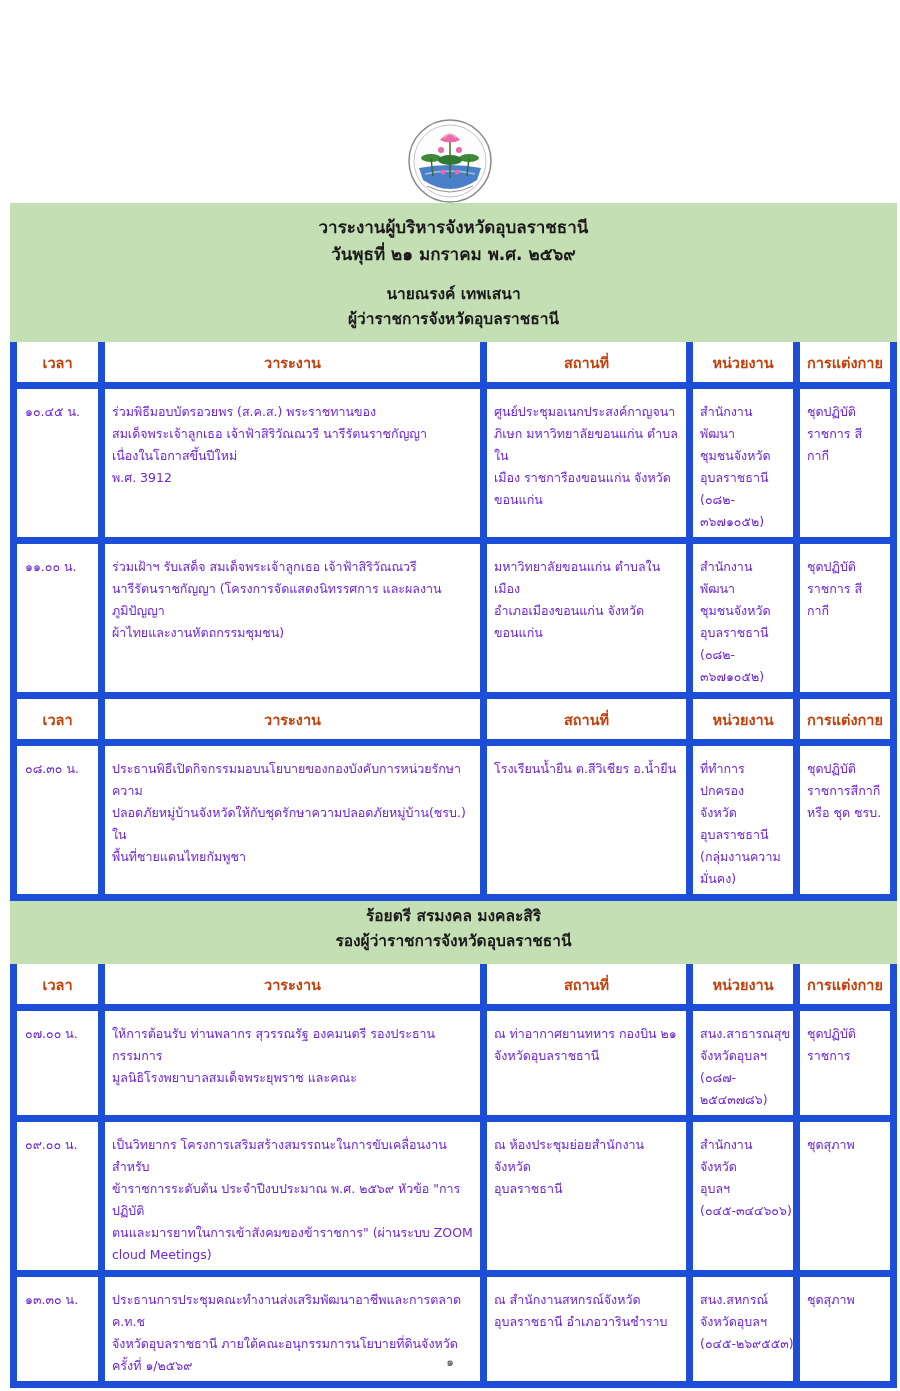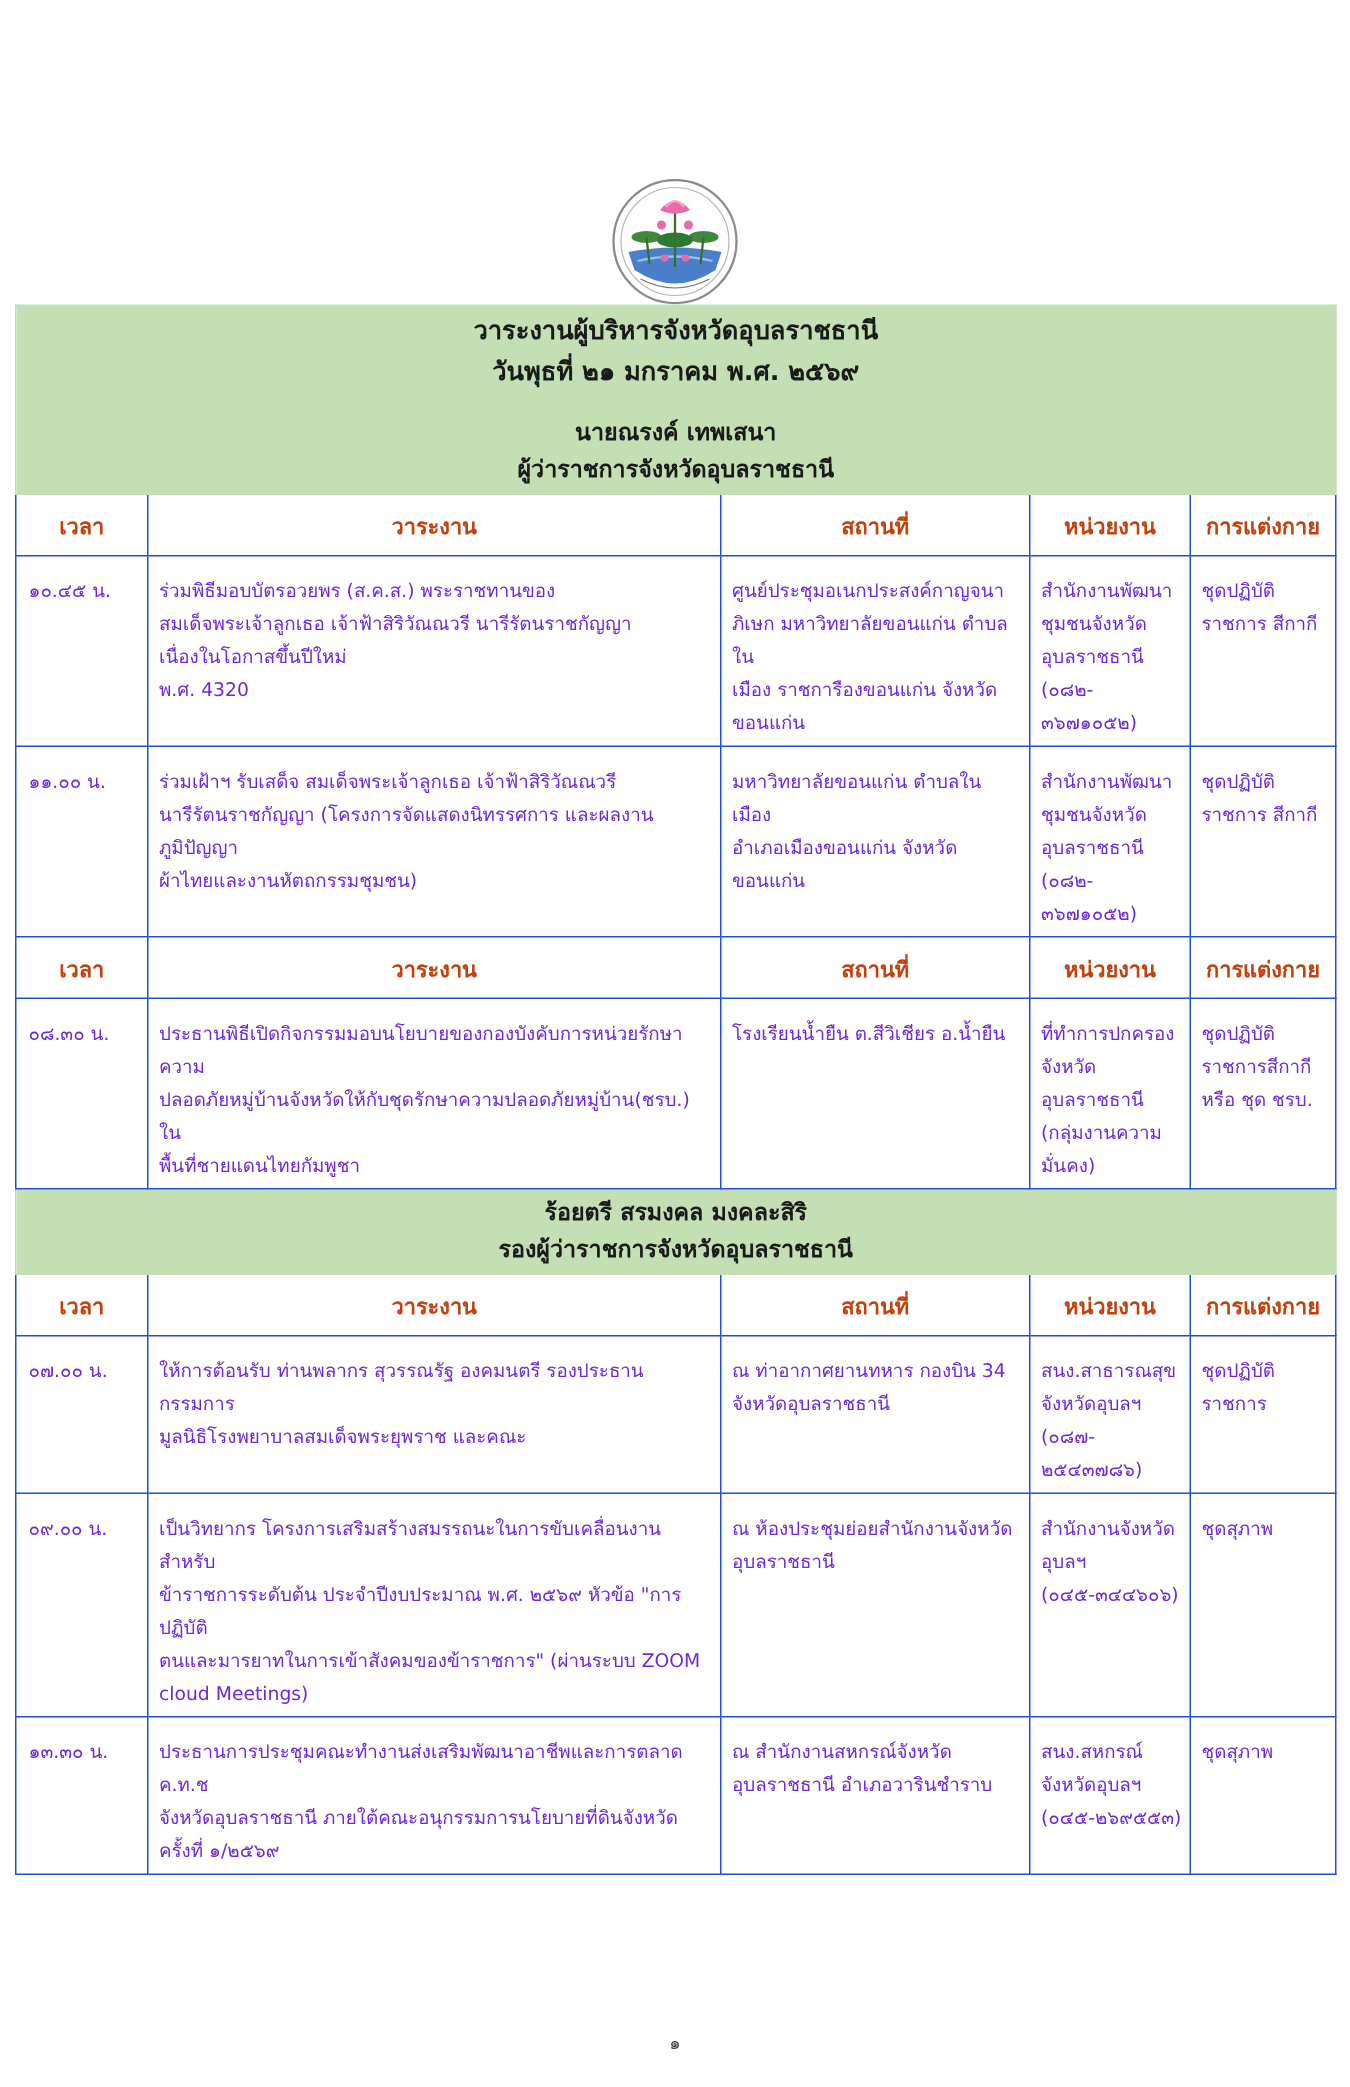--- a/index.html
+++ b/index.html
@@ -8,21 +8,21 @@
       font-family: "DejaVu Sans", sans-serif; color: #222;
     }
     .logo {
       position: absolute; left: 407px; top: 118px; width: 86px; height: 86px;
     }
     .schedule {
       position: absolute; left: 10px; top: 203px; width: 880px;
       border-collapse: collapse; table-layout: fixed;
     }
     .schedule td, .schedule th {
-      border: 1px solid #1d4ed8; vertical-align: top;
+      border: 7px solid #1d4ed8; vertical-align: top;
     }
     .banner td {
       background: #c5dfb4; text-align: center; font-weight: bold;
       font-size: 15.5px; line-height: 25px; color: #1a1a1a; border-color: #c5dfb4;
     }
     .banner .title-block { padding-top: 3px; padding-bottom: 2px; }
     .banner .title-line { font-size: 17px; line-height: 27px; }
     .banner .gap { height: 10px; }
     .banner .sub-block { padding-top: 2px; padding-bottom: 2px; }
     .colhead th {
@@ -92,21 +92,21 @@
         <th>สถานที่</th>
         <th>หน่วยงาน</th>
         <th>การแต่งกาย</th>
       </tr>
       <tr class="row" style="height: 110px;">
         <td class="time">๑๐.๔๕ น.</td>
         <td>
           <span class="line">ร่วมพิธีมอบบัตรอวยพร (ส.ค.ส.) พระราชทานของ</span>
           <span class="line">สมเด็จพระเจ้าลูกเธอ เจ้าฟ้าสิริวัณณวรี นารีรัตนราชกัญญา</span>
           <span class="line">เนื่องในโอกาสขึ้นปีใหม่</span>
-          <span class="line">พ.ศ. 4320</span>
+          <span class="line">พ.ศ. 3912</span>
         </td>
         <td>
           <span class="line">ศูนย์ประชุมอเนกประสงค์กาญจนา</span>
           <span class="line">ภิเษก มหาวิทยาลัยขอนแก่น ตำบลใน</span>
           <span class="line">เมือง ราชการืองขอนแก่น จังหวัด</span>
           <span class="line">ขอนแก่น</span>
         </td>
         <td>
           <span class="line">สำนักงานพัฒนา</span>
           <span class="line">ชุมชนจังหวัด</span>
@@ -187,21 +187,21 @@
         <th>หน่วยงาน</th>
         <th>การแต่งกาย</th>
       </tr>
       <tr class="row" style="height: 88px;">
         <td class="time">๐๗.๐๐ น.</td>
         <td>
           <span class="line">ให้การต้อนรับ ท่านพลากร สุวรรณรัฐ องคมนตรี รองประธานกรรมการ</span>
           <span class="line">มูลนิธิโรงพยาบาลสมเด็จพระยุพราช และคณะ</span>
         </td>
         <td>
-          <span class="line">ณ ท่าอากาศยานทหาร กองบิน 34</span>
+          <span class="line">ณ ท่าอากาศยานทหาร กองบิน ๒๑</span>
           <span class="line">จังหวัดอุบลราชธานี</span>
         </td>
         <td>
           <span class="line">สนง.สาธารณสุข</span>
           <span class="line">จังหวัดอุบลฯ</span>
           <span class="line">(๐๘๗-</span>
           <span class="line">๒๕๔๓๗๘๖)</span>
         </td>
         <td>
           <span class="line">ชุดปฏิบัติ</span>

